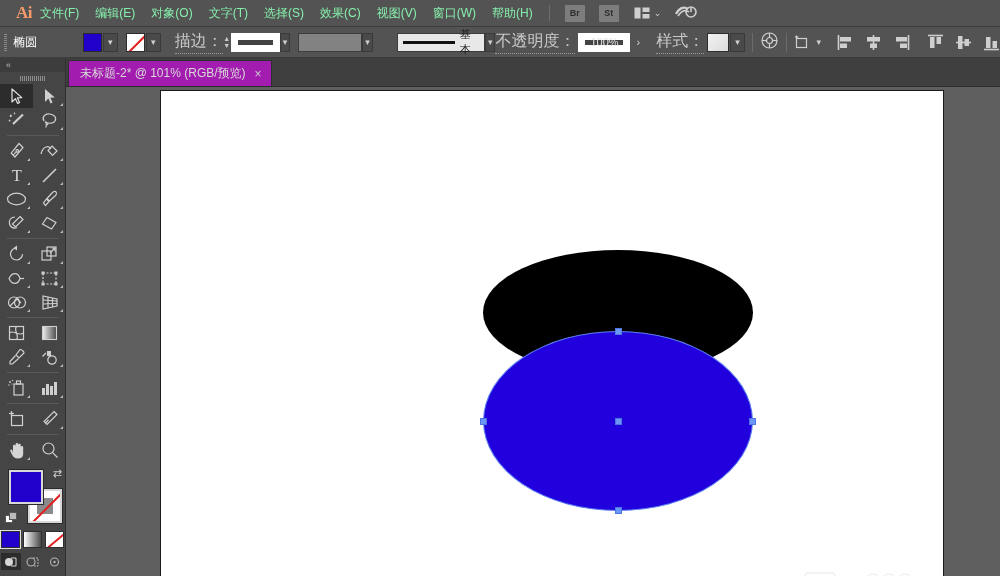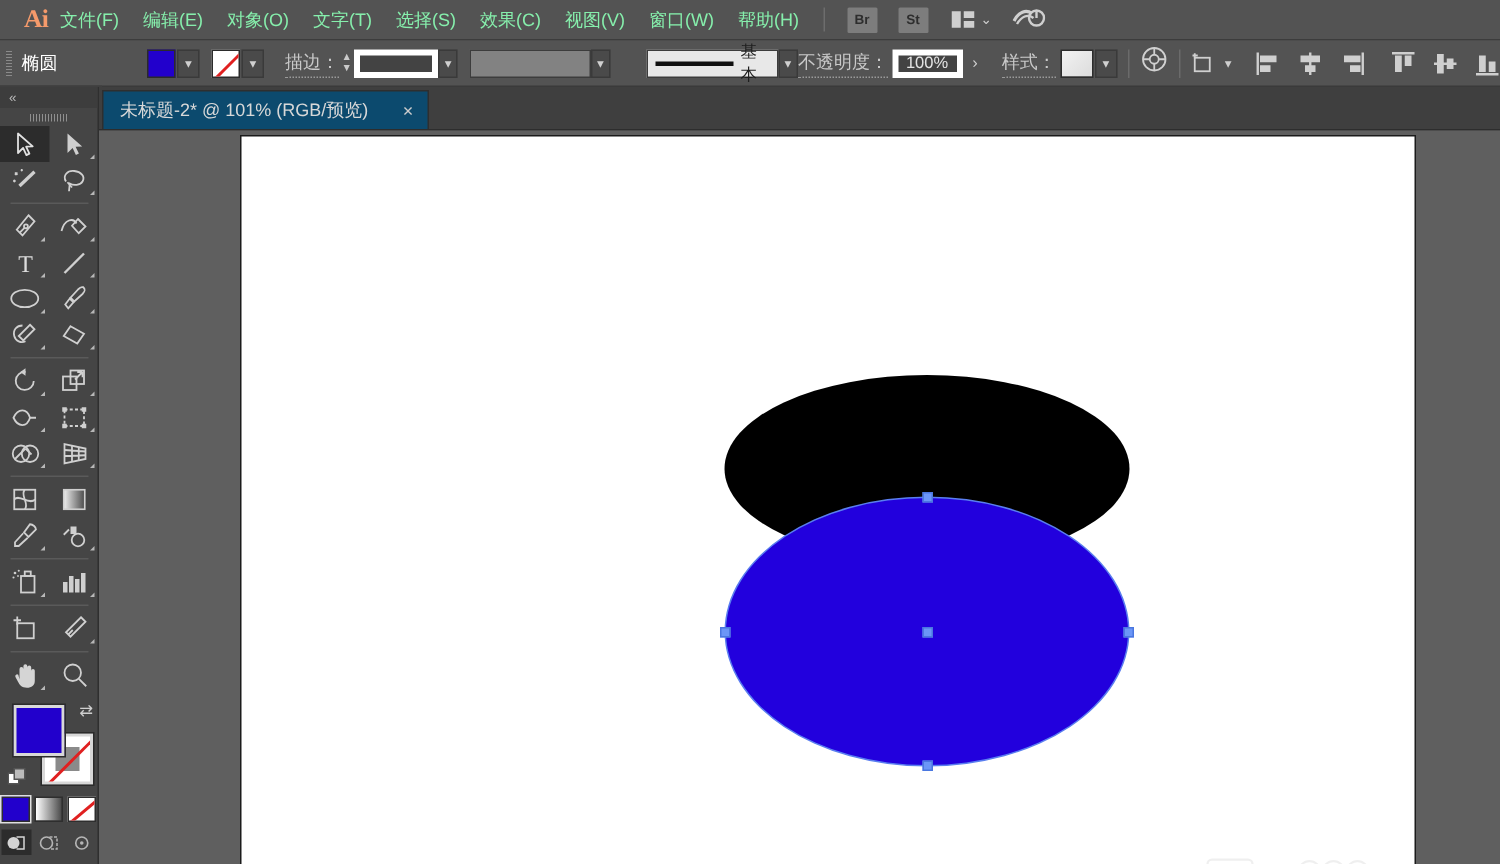--- a/index.html
+++ b/index.html
@@ -51,21 +51,21 @@
     background: #535353;
     display: flex; align-items: center;
     border-bottom: 1px solid #3a3a3a;
   }
   .grip {
     width: 5px; height: 17px; margin: 0 6px 0 4px;
     background: repeating-linear-gradient(to bottom,#8a8a8a 0 1px,#535353 1px 2px);
   }
   .cb-label { color: #ffffff; font-size: 12px; white-space: nowrap; }
   .cb-dot-label {
-    color: #c9c9c9; font-size: 12px; white-space: nowrap;
+    color: #c9c9c9; font-size: 16px; white-space: nowrap;
     border-bottom: 1px dotted #9a9a9a; padding-bottom: 1px;
   }
   .swatch {
     width: 19px; height: 19px; border: 1px solid #2b2b2b;
     background: #2200cc;
   }
   .swatch-none {
     width: 19px; height: 19px; border: 1px solid #2b2b2b;
     background: #ffffff; position: relative; overflow: hidden;
   }
@@ -84,21 +84,21 @@
     width: 12px; height: 19px; color: #cacaca; font-size: 7px;
     display: flex; flex-direction: column; align-items: center;
     justify-content: center; line-height: 7px;
   }
   .field {
     height: 19px; background: #828282; border: 1px solid #3c3c3c;
     color: #efefef; font-size: 11px;
     display: flex; align-items: center; padding: 0 4px;
   }
   .field-dark {
-    height: 19px; background: #434343; border: 4px solid #ffffff;
+    height: 19px; background: #434343; border: 7px solid #ffffff;
     color: #e3e3e3; font-size: 11px;
     display: flex; align-items: center; padding: 0 5px;
   }
   .brush-box {
     height: 19px; background: #e8e8e8; border: 1px solid #3c3c3c;
     display: flex; align-items: center; padding: 0 5px; gap: 5px;
   }
   .brush-line { width: 60px; height: 3px; background: #111; }
   .brush-name { color: #1e1e1e; font-size: 11px; }
   .cb-sep { width: 1px; height: 19px; background: #6b6b6b; margin: 0 7px; }
@@ -110,22 +110,22 @@
   }
 
   
   .tabbar {
     position: absolute; left: 0; top: 58px; width: 1000px; height: 29px;
     background: #3f3f3f; display: flex; align-items: flex-end;
     border-bottom: 1px solid #2d2d2d;
   }
   .tabbar-spacer { width: 68px; height: 29px; background: #3f3f3f; }
   .doc-tab {
-    height: 26px; background: #0c4a6e;
-    display: flex; align-items: center; gap: 23px;
+    height: 26px; background: #a21caf;
+    display: flex; align-items: center; gap: 9px;
     padding: 0 9px 0 11px;
     border: 1px solid #2f2f2f; border-bottom: none;
   }
   .doc-tab-title { color: #d8d8d8; font-size: 12px; white-space: nowrap; }
   .doc-tab-close { color: #cdcdcd; font-size: 12px; line-height: 1; }
 
   
   .toolbar {
     position: absolute; left: 0; top: 58px; width: 66px; height: 518px;
     background: #454545; border-right: 1px solid #2f2f2f;

